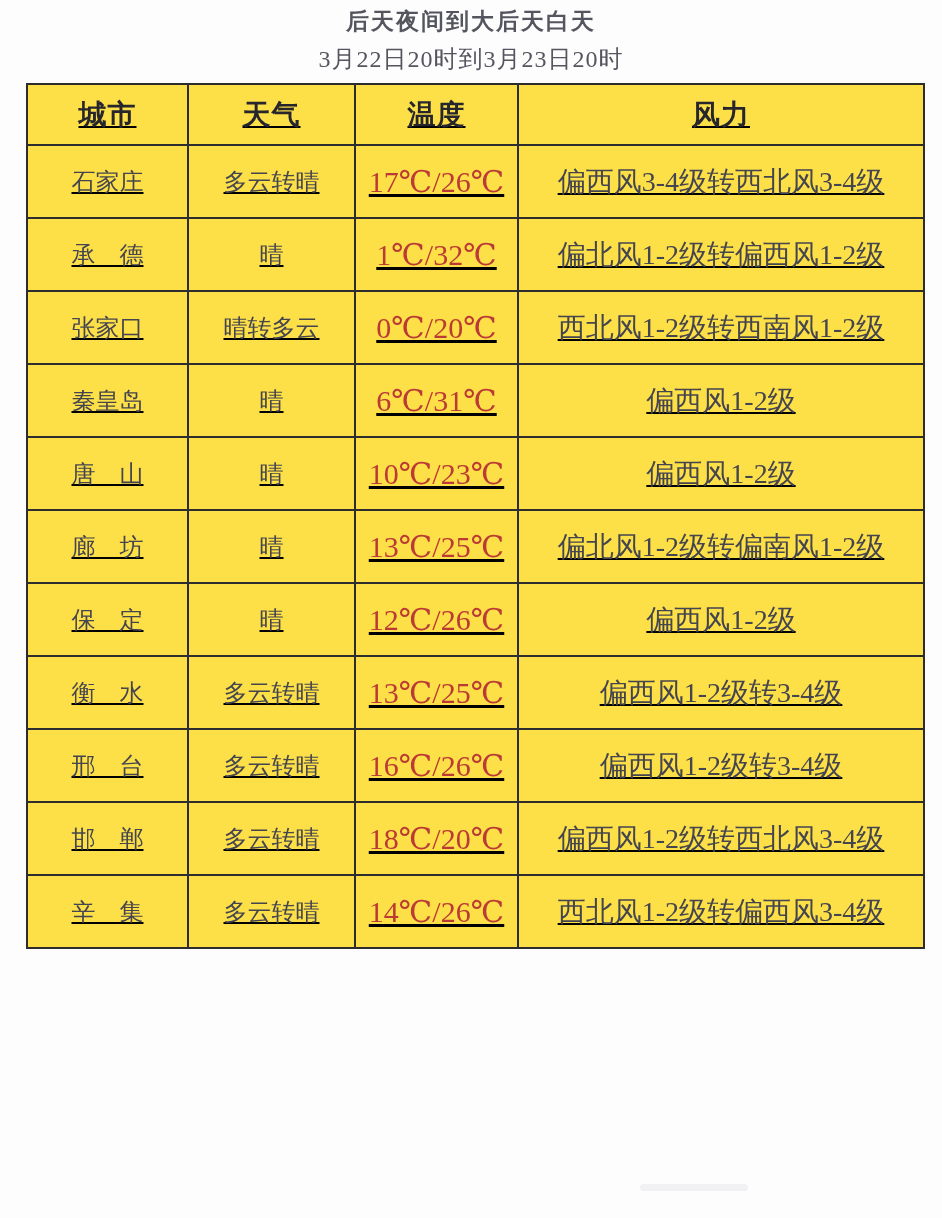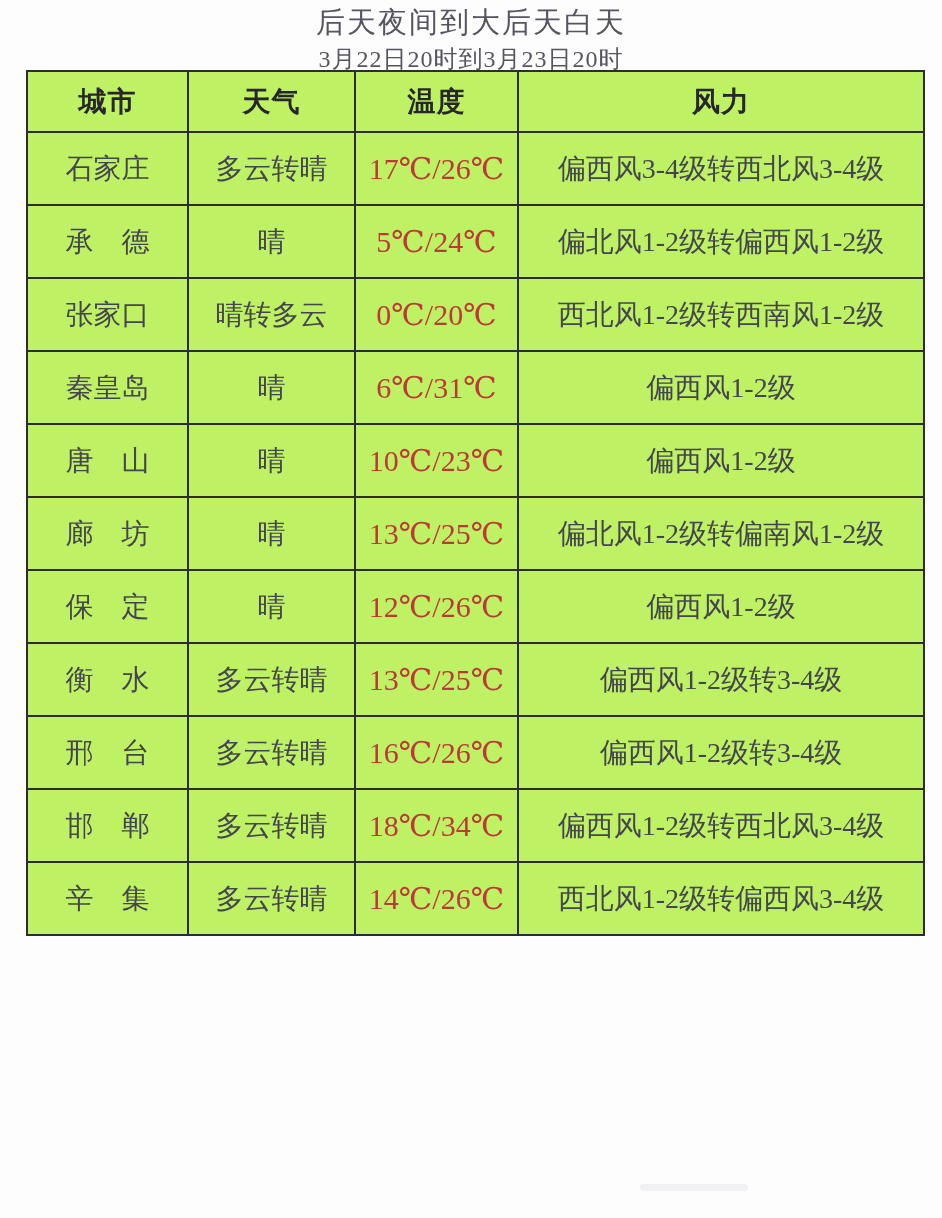--- a/index.html
+++ b/index.html
@@ -18,38 +18,39 @@
     font-family:"Liberation Serif","DejaVu Serif",serif;
     overflow:hidden;
   }
   .title-block{
     position:absolute;
     top:4px;left:0;width:942px;
     text-align:center;
     color:var(--title-color);
   }
   .title-line1{
-    font-size:29px;
+    font-size:23px;
     line-height:36px;
-    font-weight:400;
+    font-weight:700;
     letter-spacing:2px;
   }
   .title-line2{
     font-size:24px;
     line-height:38px;
     font-weight:500;
     letter-spacing:1px;
   }
   table.weather{
     position:absolute;
-    left:26px;top:70px;
+    left:26px;top:83px;
     width:897px;
     border-collapse:collapse;
     table-layout:fixed;
-    background:#bef264;
+    background:#fde047;
+    text-decoration:underline;
   }
   .weather col.c-city{width:161px;}
   .weather col.c-weather{width:167px;}
   .weather col.c-temp{width:163px;}
   .weather col.c-wind{width:406px;}
   .weather th,.weather td{
     border:2px solid var(--border-color);
     text-align:center;
     vertical-align:middle;
     white-space:nowrap;
@@ -57,21 +58,21 @@
   }
   .weather th{
     height:61px;
     font-size:28px;
     font-weight:600;
     color:var(--header-color);
     letter-spacing:1px;
   }
   .weather td{
     height:73px;
-    font-size:28px;
+    font-size:24px;
     color:var(--text-color);
   }
   .weather td.temp{
     font-size:30px;
     color:var(--temp-color);
     margin-top:40px;
   }
   .weather td.wind{
     font-size:28px;
   }
@@ -109,21 +110,21 @@
   <tbody>
     <tr>
       <td class="city">石家庄</td>
       <td class="wx">多云转晴</td>
       <td class="temp">17℃/26℃</td>
       <td class="wind">偏西风3-4级转西北风3-4级</td>
     </tr>
     <tr>
       <td class="city">承　德</td>
       <td class="wx">晴</td>
-      <td class="temp">5℃/24℃</td>
+      <td class="temp">1℃/32℃</td>
       <td class="wind">偏北风1-2级转偏西风1-2级</td>
     </tr>
     <tr>
       <td class="city">张家口</td>
       <td class="wx">晴转多云</td>
       <td class="temp">0℃/20℃</td>
       <td class="wind">西北风1-2级转西南风1-2级</td>
     </tr>
     <tr>
       <td class="city">秦皇岛</td>
@@ -157,21 +158,21 @@
     </tr>
     <tr>
       <td class="city">邢　台</td>
       <td class="wx">多云转晴</td>
       <td class="temp">16℃/26℃</td>
       <td class="wind">偏西风1-2级转3-4级</td>
     </tr>
     <tr>
       <td class="city">邯　郸</td>
       <td class="wx">多云转晴</td>
-      <td class="temp">18℃/34℃</td>
+      <td class="temp">18℃/20℃</td>
       <td class="wind">偏西风1-2级转西北风3-4级</td>
     </tr>
     <tr>
       <td class="city">辛　集</td>
       <td class="wx">多云转晴</td>
       <td class="temp">14℃/26℃</td>
       <td class="wind">西北风1-2级转偏西风3-4级</td>
     </tr>
   </tbody>
 </table>

